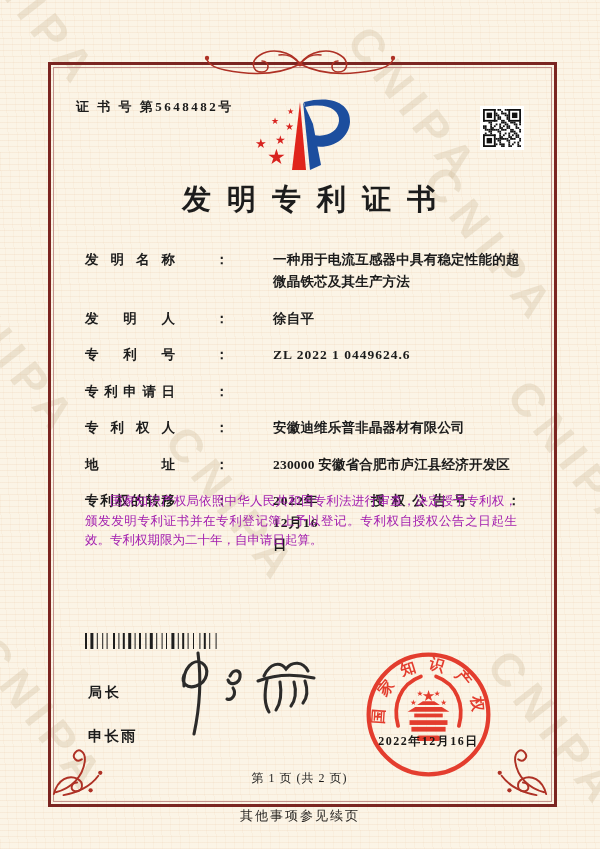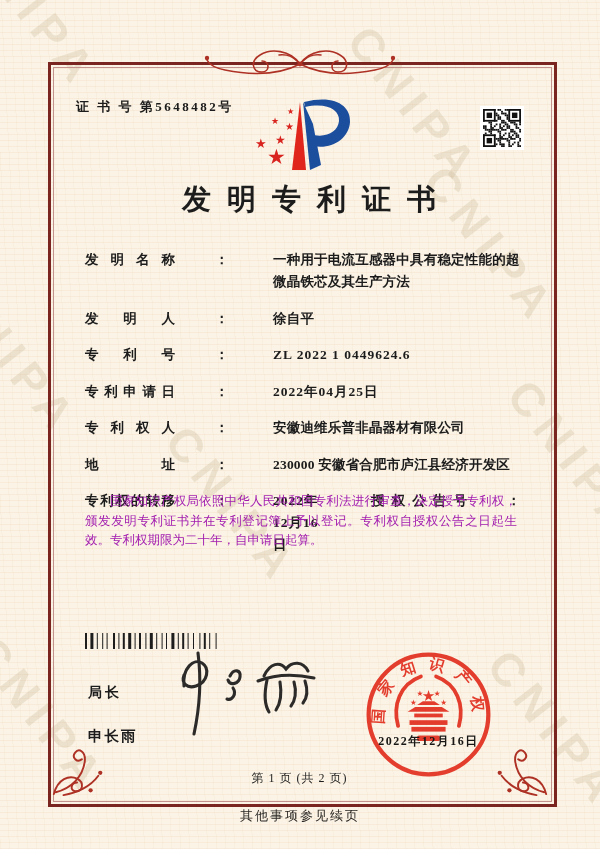--- a/index.html
+++ b/index.html
@@ -288,21 +288,20 @@
           <span class="fvalue">徐自平</span>
       </div>
       <div class="frow">
         <span class="flabel">专利号</span>
           <span class="fcolon">：</span>
           <span class="fvalue num">ZL 2022 1 0449624.6</span>
       </div>
       <div class="frow">
         <span class="flabel">专利申请日</span>
           <span class="fcolon">：</span>
-          <span class="fvalue num">2022年04月25日</span>
       </div>
       <div class="frow">
         <span class="flabel">专利权人</span>
           <span class="fcolon">：</span>
           <span class="fvalue">安徽迪维乐普非晶器材有限公司</span>
       </div>
       <div class="frow">
         <span class="flabel">地址</span>
           <span class="fcolon">：</span>
           <span class="fvalue">230000 安徽省合肥市庐江县经济开发区</span>

